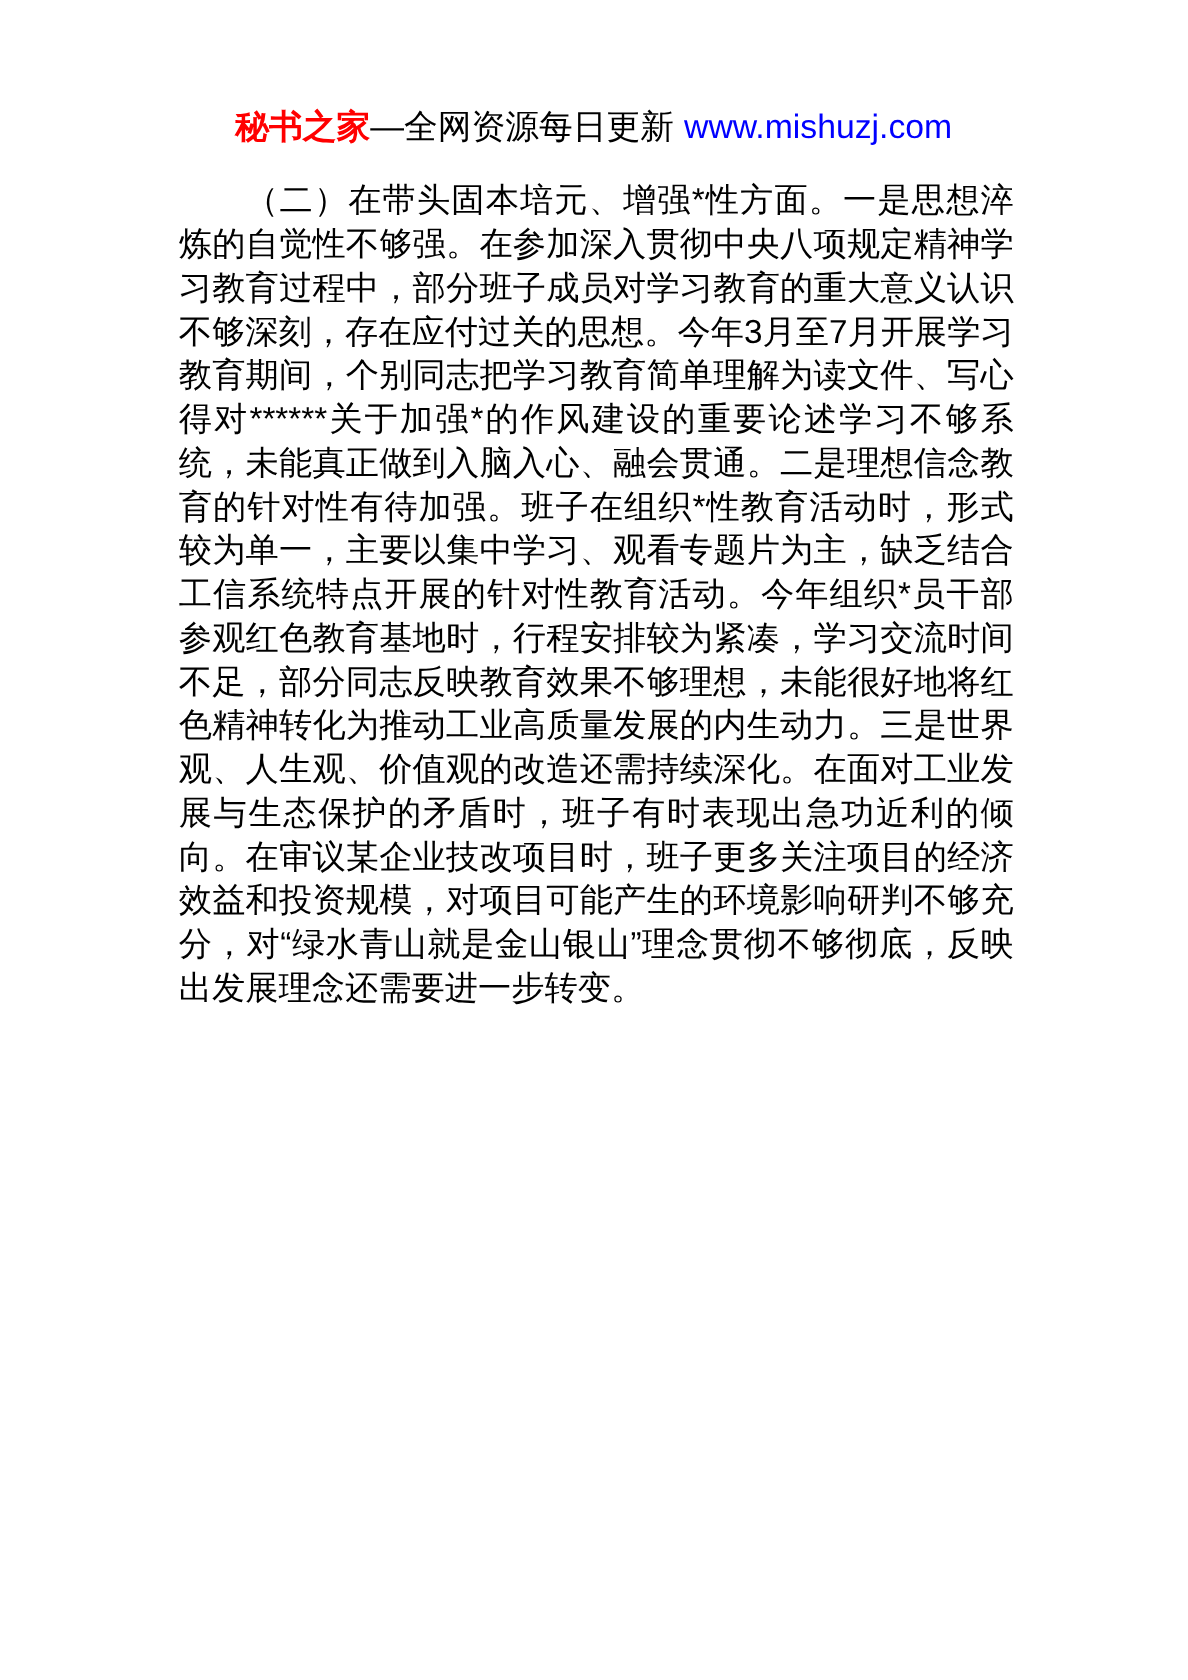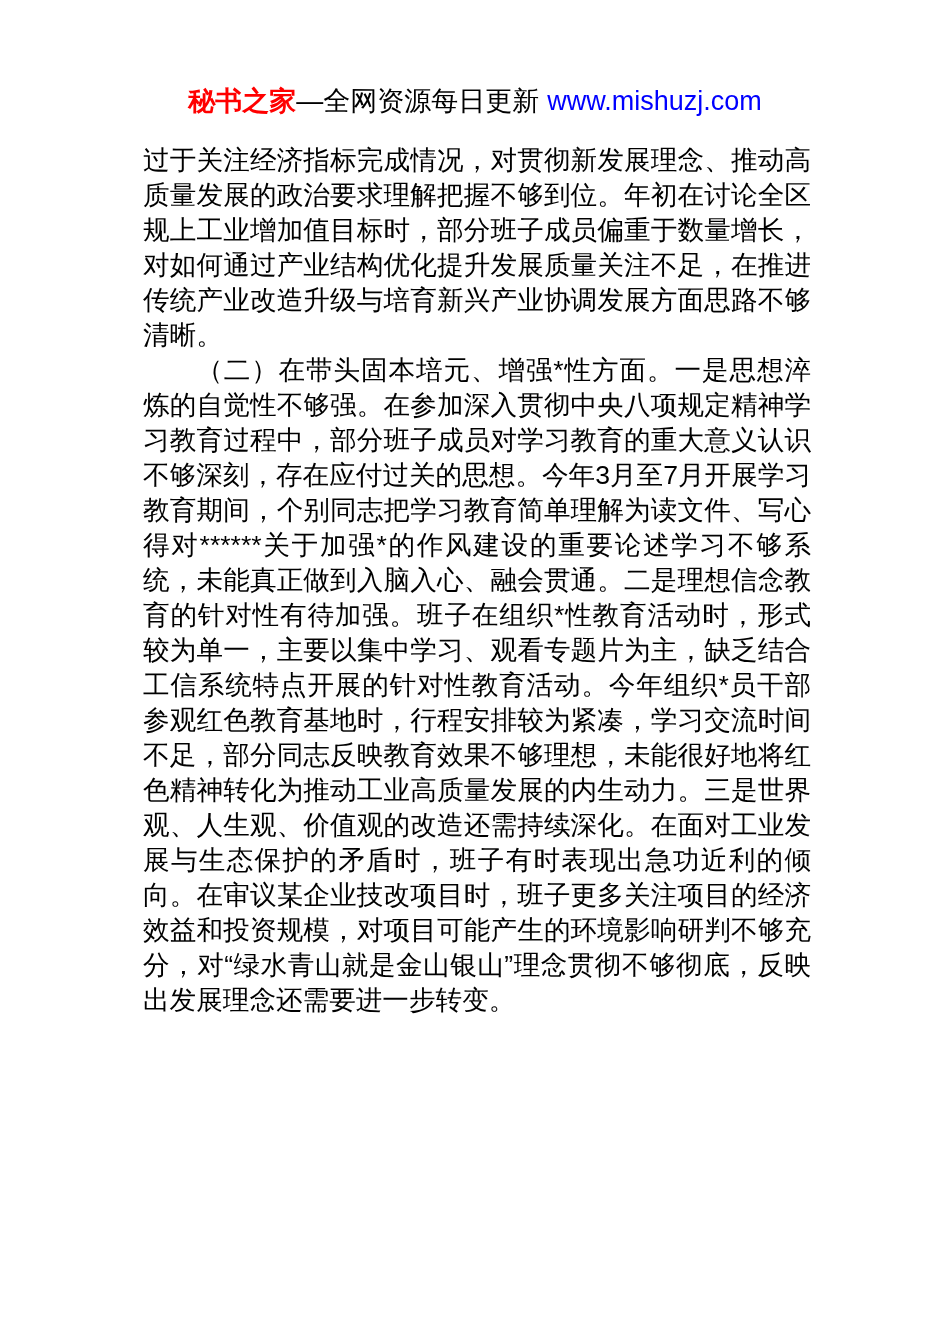--- a/index.html
+++ b/index.html
@@ -62,17 +62,16 @@
 </head>
 <body>
 
 <div class="page">
 
   <div class="header">
     <span class="site-name">秘书之家</span><span class="tagline">—全网资源每日更新</span><span class="url">www.mishuzj.com</span>
   </div>
 
   <div class="content">
-    <p>过于关注经济指标完成情况，对贯彻新发展理念、推动高质量发展的政治要求理解把握不够到位。年初在讨论全区规上工业增加值目标时，部分班子成员偏重于数量增长，对如何通过产业结构优化提升发展质量关注不足，在推进传统产业改造升级与培育新兴产业协调发展方面思路不够清晰。</p>
     <p class="indent">（二）在带头固本培元、增强*性方面。一是思想淬炼的自觉性不够强。在参加深入贯彻中央八项规定精神学习教育过程中，部分班子成员对学习教育的重大意义认识不够深刻，存在应付过关的思想。今年3月至7月开展学习教育期间，个别同志把学习教育简单理解为读文件、写心得对******关于加强*的作风建设的重要论述学习不够系统，未能真正做到入脑入心、融会贯通。二是理想信念教育的针对性有待加强。班子在组织*性教育活动时，形式较为单一，主要以集中学习、观看专题片为主，缺乏结合工信系统特点开展的针对性教育活动。今年组织*员干部参观红色教育基地时，行程安排较为紧凑，学习交流时间不足，部分同志反映教育效果不够理想，未能很好地将红色精神转化为推动工业高质量发展的内生动力。三是世界观、人生观、价值观的改造还需持续深化。在面对工业发展与生态保护的矛盾时，班子有时表现出急功近利的倾向。在审议某企业技改项目时，班子更多关注项目的经济效益和投资规模，对项目可能产生的环境影响研判不够充分，对“绿水青山就是金山银山”理念贯彻不够彻底，反映出发展理念还需要进一步转变。</p>
   </div>
 
 </div>
 
 </body></html>

